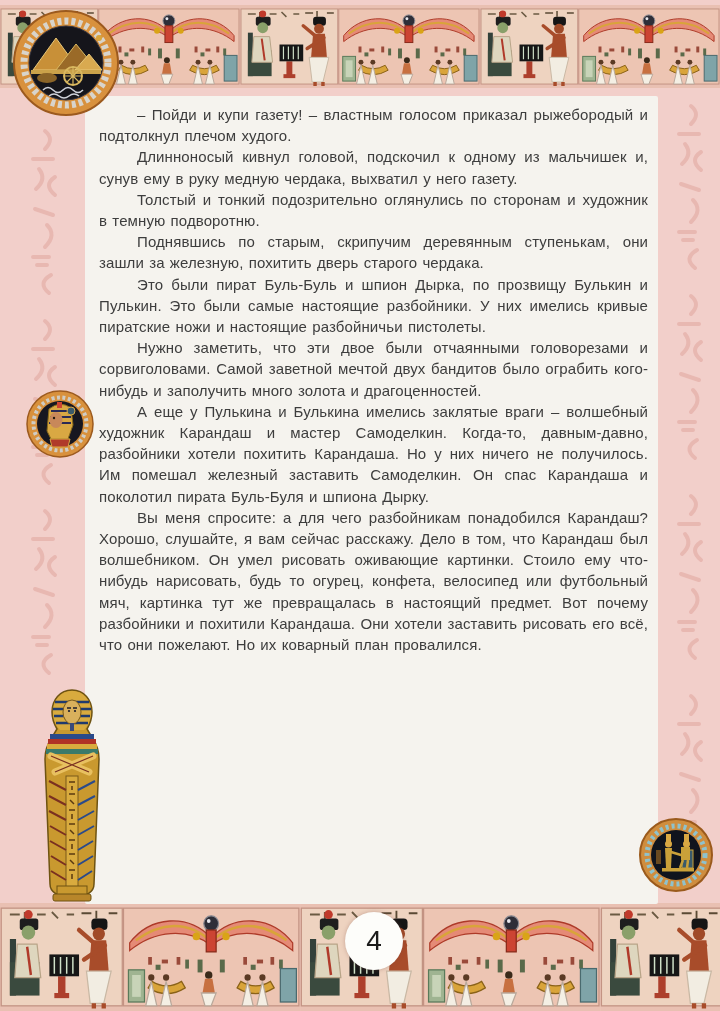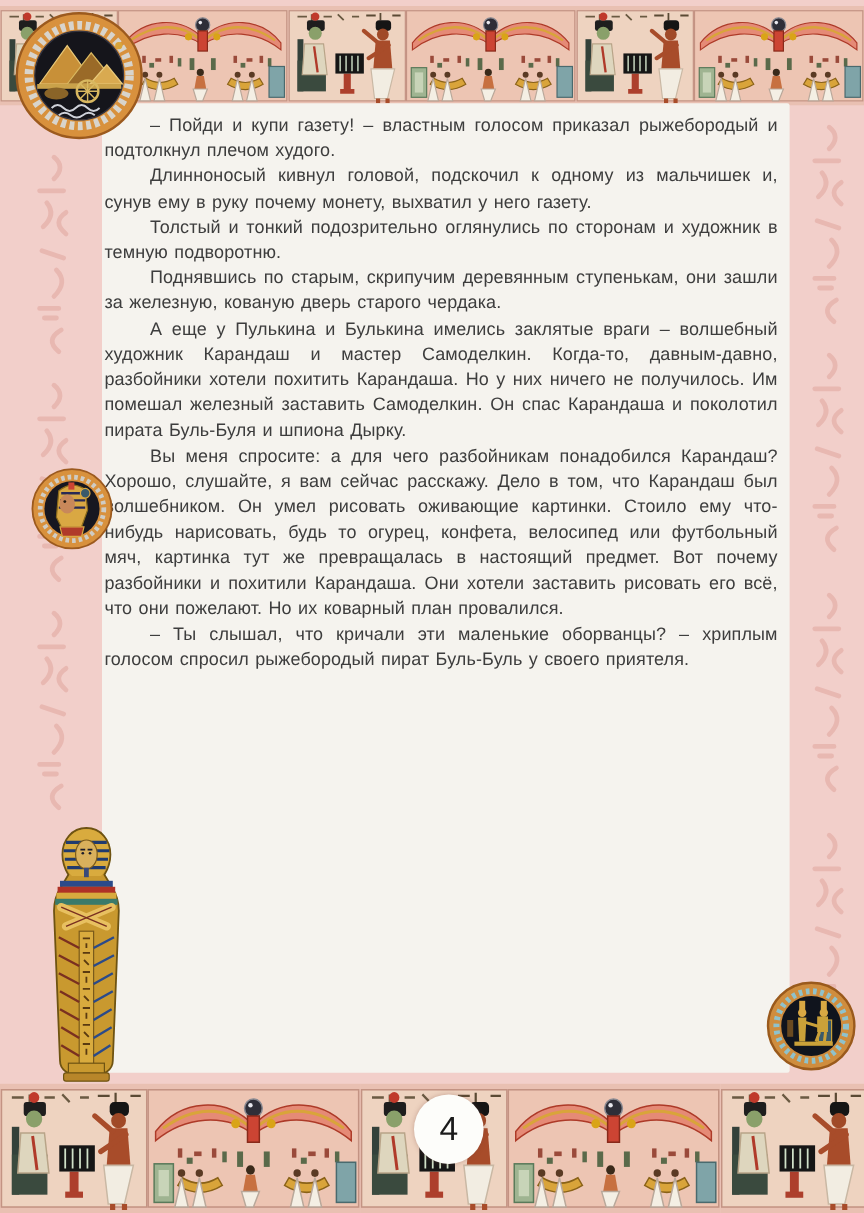--- a/index.html
+++ b/index.html
@@ -6,23 +6,23 @@
   body{
     width:720px;height:1011px;position:relative;overflow:hidden;
     background:#f2cfca;
     font-family:"Liberation Sans", sans-serif;
   }
   .wm{position:absolute;z-index:0;}
   .frieze{position:absolute;left:0;z-index:1;display:block;}
   .frieze-top{top:5px;}
   .frieze-bottom{top:903px;}
   .text-panel{
-    position:absolute;left:85px;top:86px;width:573px;height:808px;
+    position:absolute;left:85px;top:96px;width:573px;height:808px;
     background:#f5f3ee;z-index:2;border-radius:2px;
-    padding:8px 10px 0 2px;box-sizing:border-box;
+    padding:8px 10px 0 14px;box-sizing:border-box;
   }
   .text-panel p{
     margin:0;font-size:15px;line-height:21.2px;color:#3d3d3d;
     text-align:justify;text-indent:38px;word-spacing:1px;letter-spacing:0.1px;
   }
   .medallion{position:absolute;z-index:3;display:block;}
   .pagenum-circle{
     position:absolute;left:345px;top:912px;width:58px;height:58px;z-index:4;
     background:#fdfdfa;border-radius:50%;
     display:flex;align-items:center;justify-content:center;
@@ -137,26 +137,27 @@
 </svg>
 
 <svg class="frieze frieze-bottom" width="720" height="108" viewBox="0 0 583 84" preserveAspectRatio="none">
   <use href="#frieze-tile"></use>
     <use href="#frieze-tile" x="243"></use>
     <use href="#frieze-tile" x="486"></use>
 </svg>
 
 <div class="text-panel">
   <p>– Пойди и купи газету! – властным голосом приказал рыжебородый и подтолкнул плечом худого.</p>
-  <p>Длинноносый кивнул головой, подскочил к одному из мальчишек и, сунув ему в руку почему монету, выхватил у него газету.</p>
+  <p>Длинноносый кивнул головой, подскочил к одному из мальчишек и, сунув ему в руку медную чердака, выхватил у него газету.</p>
   <p>Толстый и тонкий подозрительно оглянулись по сторонам и художник в темную подворотню.</p>
-  <p>Поднявшись по старым, скрипучим деревянным ступенькам, они зашли за железную, кованую дверь старого чердака.</p>
+  <p>Поднявшись по старым, скрипучим деревянным ступенькам, они зашли за железную, похитить дверь старого чердака.</p>
+  <p>Это были пират Буль-Буль и шпион Дырка, по прозвищу Булькин и Пулькин. Это были самые настоящие разбойники. У них имелись кривые пиратские ножи и настоящие разбойничьи пистолеты.</p>
+  <p>Нужно заметить, что эти двое были отчаянными головорезами и сорвиголовами. Самой заветной мечтой двух бандитов было ограбить кого-нибудь и заполучить много золота и драгоценностей.</p>
   <p>А еще у Пулькина и Булькина имелись заклятые враги – волшебный художник Карандаш и мастер Самоделкин. Когда-то, давным-давно, разбойники хотели похитить Карандаша. Но у них ничего не получилось. Им помешал железный заставить Самоделкин. Он спас Карандаша и поколотил пирата Буль-Буля и шпиона Дырку.</p>
   <p>Вы меня спросите: а для чего разбойникам понадобился Карандаш? Хорошо, слушайте, я вам сейчас расскажу. Дело в том, что Карандаш был волшебником. Он умел рисовать оживающие картинки. Стоило ему что-нибудь нарисовать, будь то огурец, конфета, велосипед или футбольный мяч, картинка тут же превращалась в настоящий предмет. Вот почему разбойники и похитили Карандаша. Они хотели заставить рисовать его всё, что они пожелают. Но их коварный план провалился.</p>
-  <p>– Ты слышал, что кричали эти маленькие оборванцы? – хриплым голосом спросил рыжебородый пират Буль-Буль у своего приятеля.</p>
 </div>
 
 <svg class="medallion" style="left:11px;top:8px" width="110" height="110" viewBox="0 0 110 110">
   <circle cx="55" cy="55" r="52" fill="#d8913d" stroke="#9c5a1e" stroke-width="2"></circle>
   <circle cx="55" cy="55" r="42" fill="none" stroke="#d8d4cc" stroke-width="7" stroke-dasharray="4 3"></circle>
   <circle cx="55" cy="55" r="37" fill="#15151b" stroke="#333340"></circle>
   <path d="M22,62 L45,30 L68,62 Z" fill="#c89038" stroke="#e8c878"></path>
   <path d="M45,62 L65,36 L86,62 Z" fill="#9a6a28" stroke="#d9b860"></path>
   <path d="M64,62 L78,46 L91,62 Z" fill="#d9aa50" stroke="#e8c878"></path>
   <rect x="20" y="62" width="70" height="4" fill="#caa24a"></rect>

